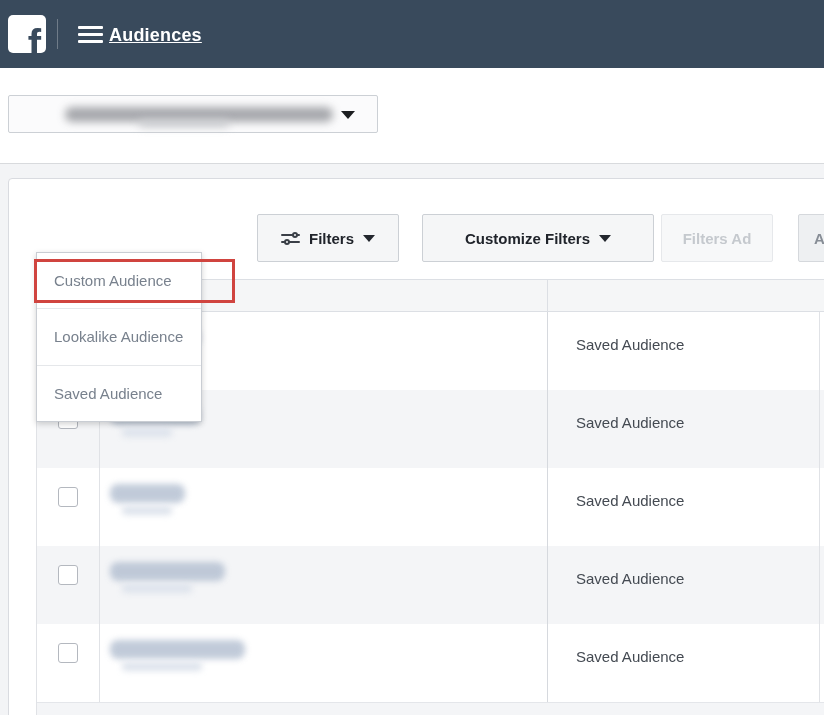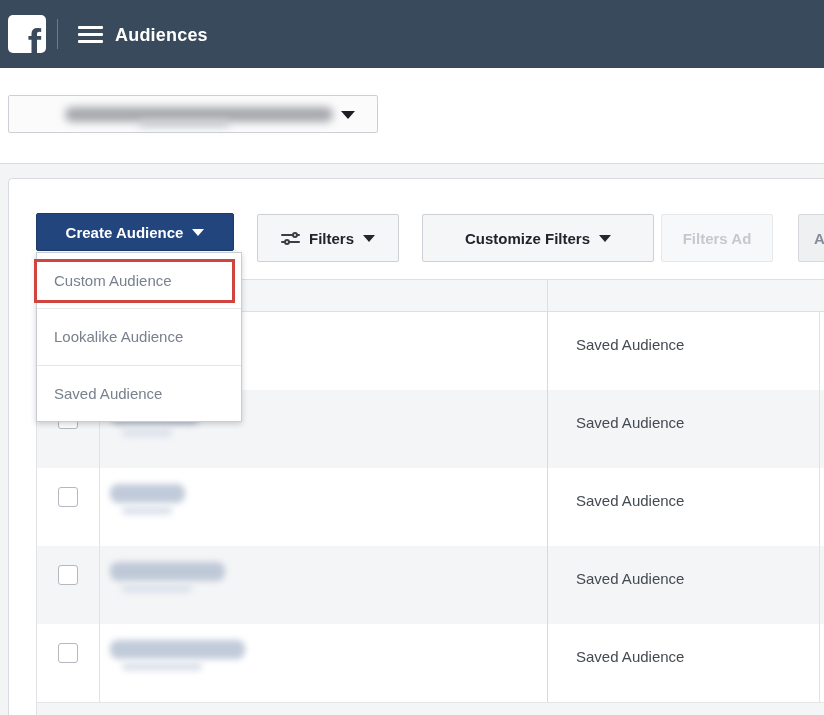--- a/index.html
+++ b/index.html
@@ -10,21 +10,21 @@
   }
   .stage { position:absolute; inset:0; width:824px; height:715px; overflow:hidden; }
 
   
   .appbar { position:absolute; left:0; top:0; width:824px; height:68px; background:#394a5c; }
   .fb-logo { position:absolute; left:8px; top:15px; width:38px; height:38px; background:#ffffff; border-radius:5px; overflow:hidden; cursor:pointer; }
   .fb-logo span { position:absolute; right:5px; bottom:-11px; font-size:40px; font-weight:bold; color:#394a5c; line-height:1; }
   .appbar-divider { position:absolute; left:57px; top:19px; width:1px; height:30px; background:rgba(255,255,255,.28); }
   .hamburger { position:absolute; left:78px; top:26px; width:25px; height:17px; cursor:pointer; display:flex; flex-direction:column; justify-content:space-between; }
   .hamburger i { display:block; height:3px; background:#ffffff; border-radius:1px; }
-  .appbar-title { position:absolute; left:115px; top:25px; color:#ffffff; font-size:18px; font-weight:bold; letter-spacing:.2px; }
+  .appbar-title { position:absolute; left:109px; top:25px; color:#ffffff; font-size:18px; font-weight:bold; letter-spacing:.2px;text-decoration:underline; }
 
   
   .account-select { position:absolute; left:8px; top:95px; width:370px; height:38px; background:#fbfbfc; border:1px solid #ccd0d5; border-radius:2px; cursor:pointer; }
   .account-blur { position:absolute; left:56px; top:11px; width:268px; height:15px; background:#97999e; border-radius:7px; filter:blur(4px); opacity:.85; }
   .account-blur2 { position:absolute; left:130px; top:24px; width:90px; height:7px; background:#c9cbcf; border-radius:4px; filter:blur(4px); }
   .caret-dark { width:0; height:0; border-left:7px solid transparent; border-right:7px solid transparent; border-top:8px solid #1c1e21; }
   .account-select .caret-dark { position:absolute; right:22px; top:15px; }
 
   
   .lower-bg { position:absolute; left:0; top:163px; width:824px; height:552px; background:#f3f4f6; border-top:1px solid #d8dadd; }
@@ -56,21 +56,21 @@
   .type-header { position:absolute; left:28px; top:7px; font-size:15px; font-weight:bold; color:#3e434a; }
   .type-text { position:absolute; left:28px; top:24px; font-size:15px; color:#444a52; }
   .row-checkbox { position:absolute; left:21px; top:19px; width:20px; height:20px; appearance:none; -webkit-appearance:none; background:#ffffff; border:1px solid #b4b8bf; border-radius:3px; cursor:pointer; }
   .name-blur { position:absolute; left:10px; top:16px; height:19px; background:#b2bed0; border-radius:8px; filter:blur(3px); opacity:.8; }
   .name-blur2 { position:absolute; left:22px; top:38px; height:9px; background:#dde3ec; border-radius:4px; filter:blur(3px); }
   .w90 {width:90px;} .w75 {width:75px;} .w115 {width:115px;} .w135 {width:135px;}
   .b60 {width:60px;} .b50 {width:50px;} .b70 {width:70px;} .b80 {width:80px;}
   .row-partial { height:14px; background:#f4f5f7; border-top:1px solid #e4e6ea; }
 
   
-  .menu { position:absolute; left:27px; top:73px; width:206px; height:170px; background:#ffffff; border:1px solid #c9cdd3; box-shadow:0 2px 6px rgba(0,0,0,.18); z-index:20; display:flex; flex-direction:column; }
+  .menu { position:absolute; left:27px; top:73px; width:166px; height:170px; background:#ffffff; border:1px solid #c9cdd3; box-shadow:0 2px 6px rgba(0,0,0,.18); z-index:20; display:flex; flex-direction:column; }
   .menu-item { flex:1; display:flex; align-items:center; padding-left:17px; font-size:15px; color:#78818d; cursor:pointer; border-bottom:1px solid #e5e7ea; }
   .menu-item:last-child { border-bottom:none; }
 
   
   .red-box { position:absolute; left:25px; top:80px; width:201px; height:44px; border:3px solid #d0443f; z-index:30; pointer-events:none; }
 
   
   .filters-icon { display:inline-block; width:19px; height:15px; position:relative; }
   .filters-icon .bar { position:absolute; left:0; width:19px; height:2px; background:#3a3f47; border-radius:1px; }
   .filters-icon .bar.t { top:3px; } .filters-icon .bar.b { top:10px; }
@@ -98,24 +98,20 @@
   <div class="account-select">
     <div class="account-blur"></div>
     <div class="account-blur2"></div>
     <div class="caret-dark"></div>
   </div>
 
   <div class="lower-bg"></div>
 
   <div class="card">
 
-    <div class="btn btn-primary">
-      <span>Create Audience</span>
-      <span class="caret-white"></span>
-    </div>
     <div class="btn btn-light btn-filters">
       <span class="filters-icon">
         <span class="bar t"></span>
           <span class="bar b"></span>
         <span class="knob t"></span>
           <span class="knob b"></span>
       </span>
       <span>Filters</span>
       <span class="caret-small"></span>
     </div>

